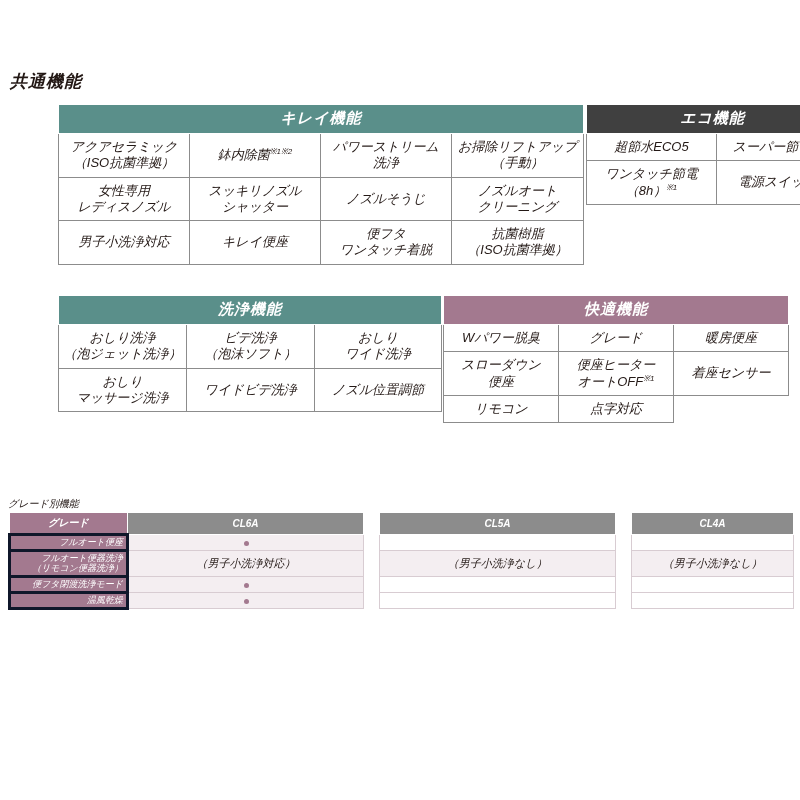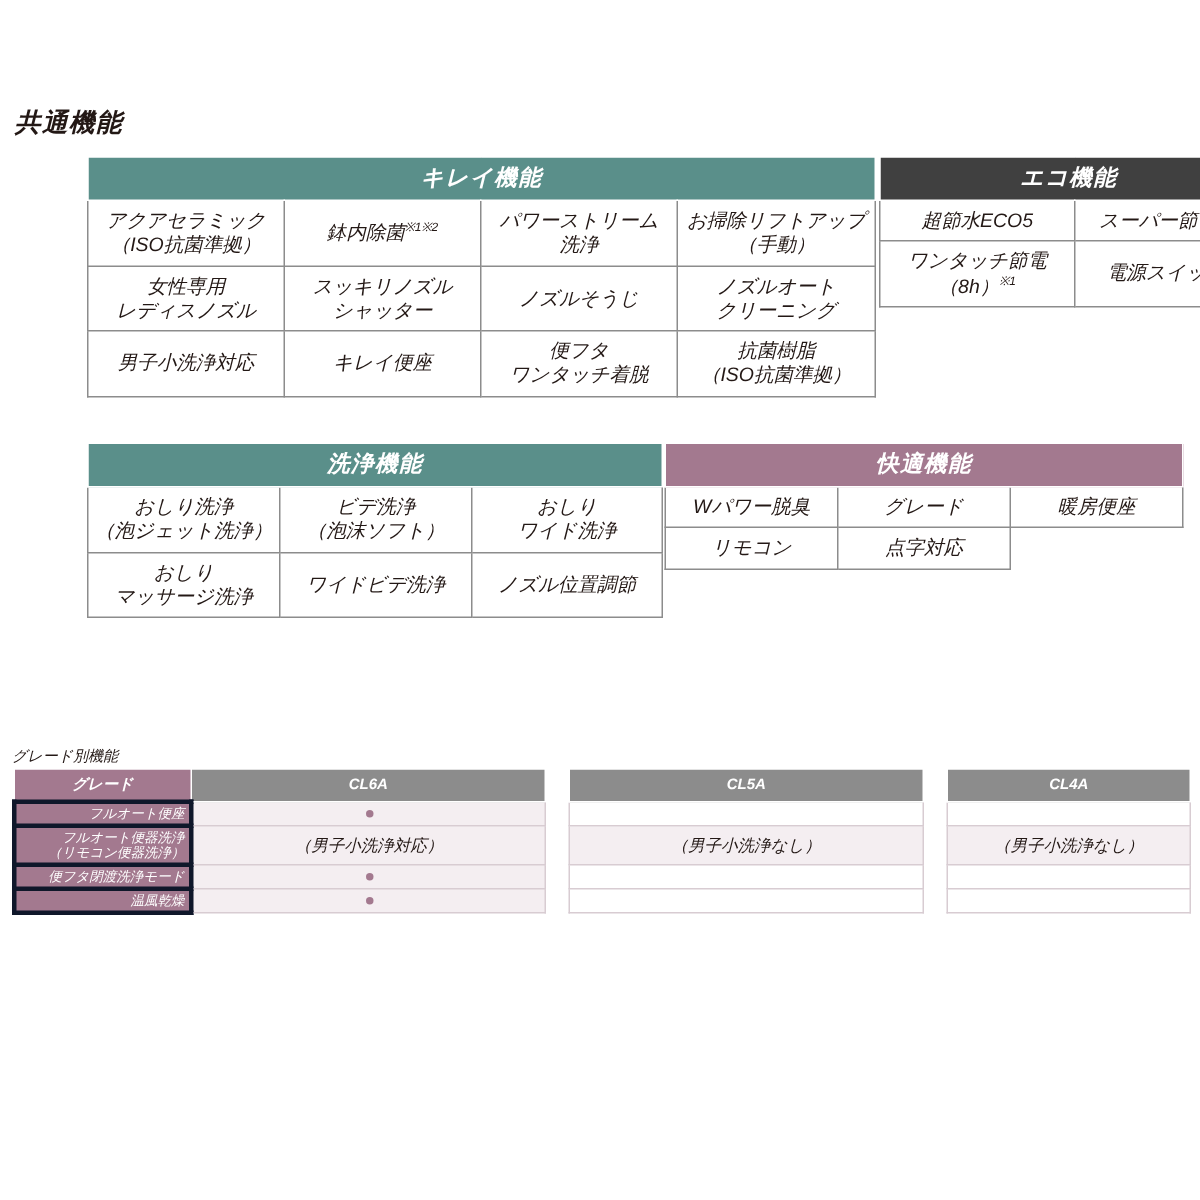--- a/index.html
+++ b/index.html
@@ -230,20 +230,25 @@
     <tbody>
         <tr>
       <th class="cap cap-kai" colspan="3">快適機能</th>
     </tr>
     <tr>
       <td>Wパワー脱臭</td>
       <td>グレード</td>
       <td>暖房便座</td>
     </tr>
     <tr>
+      <td>スローダウン<br>便座</td>
+      <td>便座ヒーター<br>オートOFF<span class="sup">※1</span></td>
+      <td>着座センサー</td>
+    </tr>
+    <tr>
       <td>リモコン</td>
       <td>点字対応</td>
       <td class="empty"></td>
     </tr>
   </tbody>
     </table>
 
   <div class="grade-label">グレード別機能</div>
 
   <table class="gtable" style="left:8px; top:512px; width:784px;">

